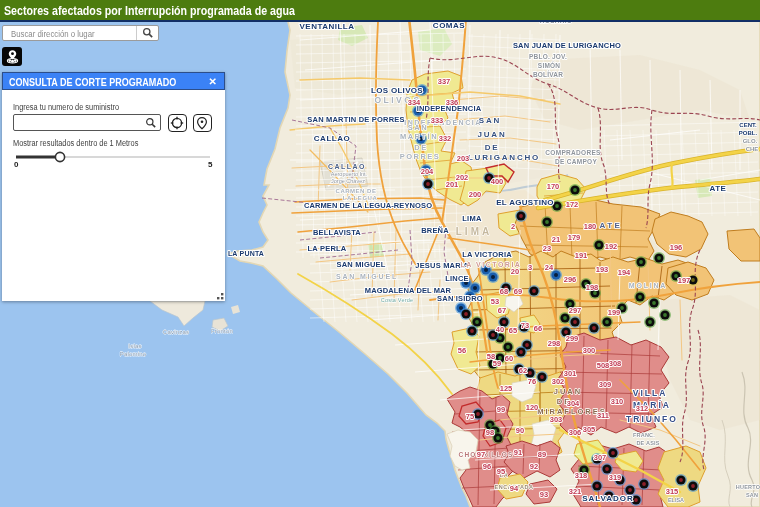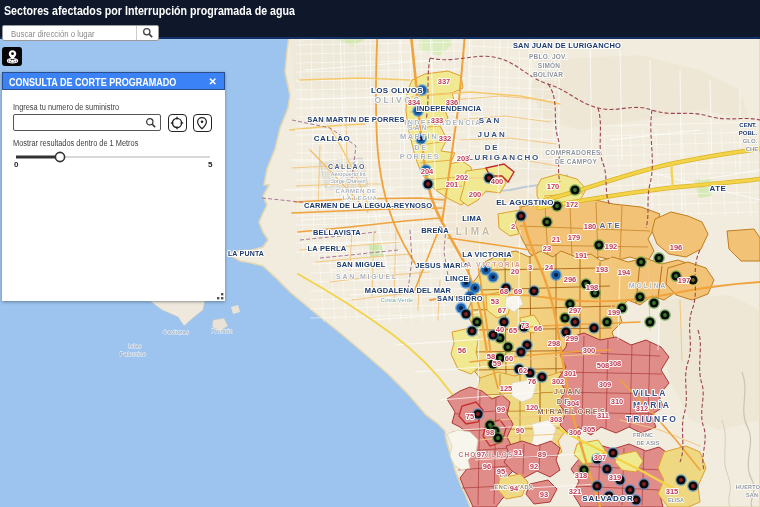--- a/index.html
+++ b/index.html
@@ -1,18 +1,18 @@
 <!DOCTYPE html>
 <html><head>
 <meta charset="utf-8">
 <style>
   html,body{margin:0;padding:0;}
   body{width:760px;height:507px;overflow:hidden;font-family:"Liberation Sans",sans-serif;position:relative;background:#9cc4ef;}
   #map{position:absolute;left:0;top:0;width:760px;height:507px;}
-  #topbar{position:absolute;left:0;top:0;width:760px;height:39px;background:#0f172a;border-bottom:2px solid #122f66;box-sizing:border-box;}
+  #topbar{position:absolute;left:0;top:0;width:760px;height:22px;background:#4d7c0f;border-bottom:2px solid #122f66;box-sizing:border-box;}
   #topbar span{color:#fff;font-weight:bold;font-size:13.5px;position:absolute;left:4px;top:3px;transform:scaleX(0.79);transform-origin:0 50%;white-space:nowrap;}
   #search{position:absolute;left:2px;top:25px;width:155px;height:14px;background:#fff;border:1px solid #9b9b9b;border-radius:2px;}
   #search .ph{position:absolute;left:8px;top:2px;font-size:9.5px;color:#8a8a8a;transform:scaleX(0.82);transform-origin:0 50%;white-space:nowrap;}
   #search .div{position:absolute;right:21px;top:0;width:1px;height:14px;background:#cccccc;}
   #accbtn{position:absolute;left:2px;top:47px;width:20px;height:19px;background:#060606;border-radius:3px;}
   #panel{position:absolute;left:2px;top:72px;width:223px;height:229px;background:#ffffff;box-shadow:0 1px 3px rgba(0,0,0,.35);}
   #panel .hdr{position:absolute;left:0;top:0;width:223px;height:18px;background:#3b82f6;border:1px solid #2c4e8a;box-sizing:border-box;}
   #panel .hdr .t{position:absolute;left:6px;top:3px;color:#fff;font-weight:bold;font-size:10.5px;transform:scaleX(0.86);transform-origin:0 50%;white-space:nowrap;}
   #panel .hdr .x{position:absolute;right:7px;top:3px;color:#fff;font-weight:bold;font-size:10px;}
   #panel .lbl1{position:absolute;left:11px;top:30px;font-size:8.5px;color:#3f3f3f;transform:scaleX(0.87);transform-origin:0 50%;white-space:nowrap;}

